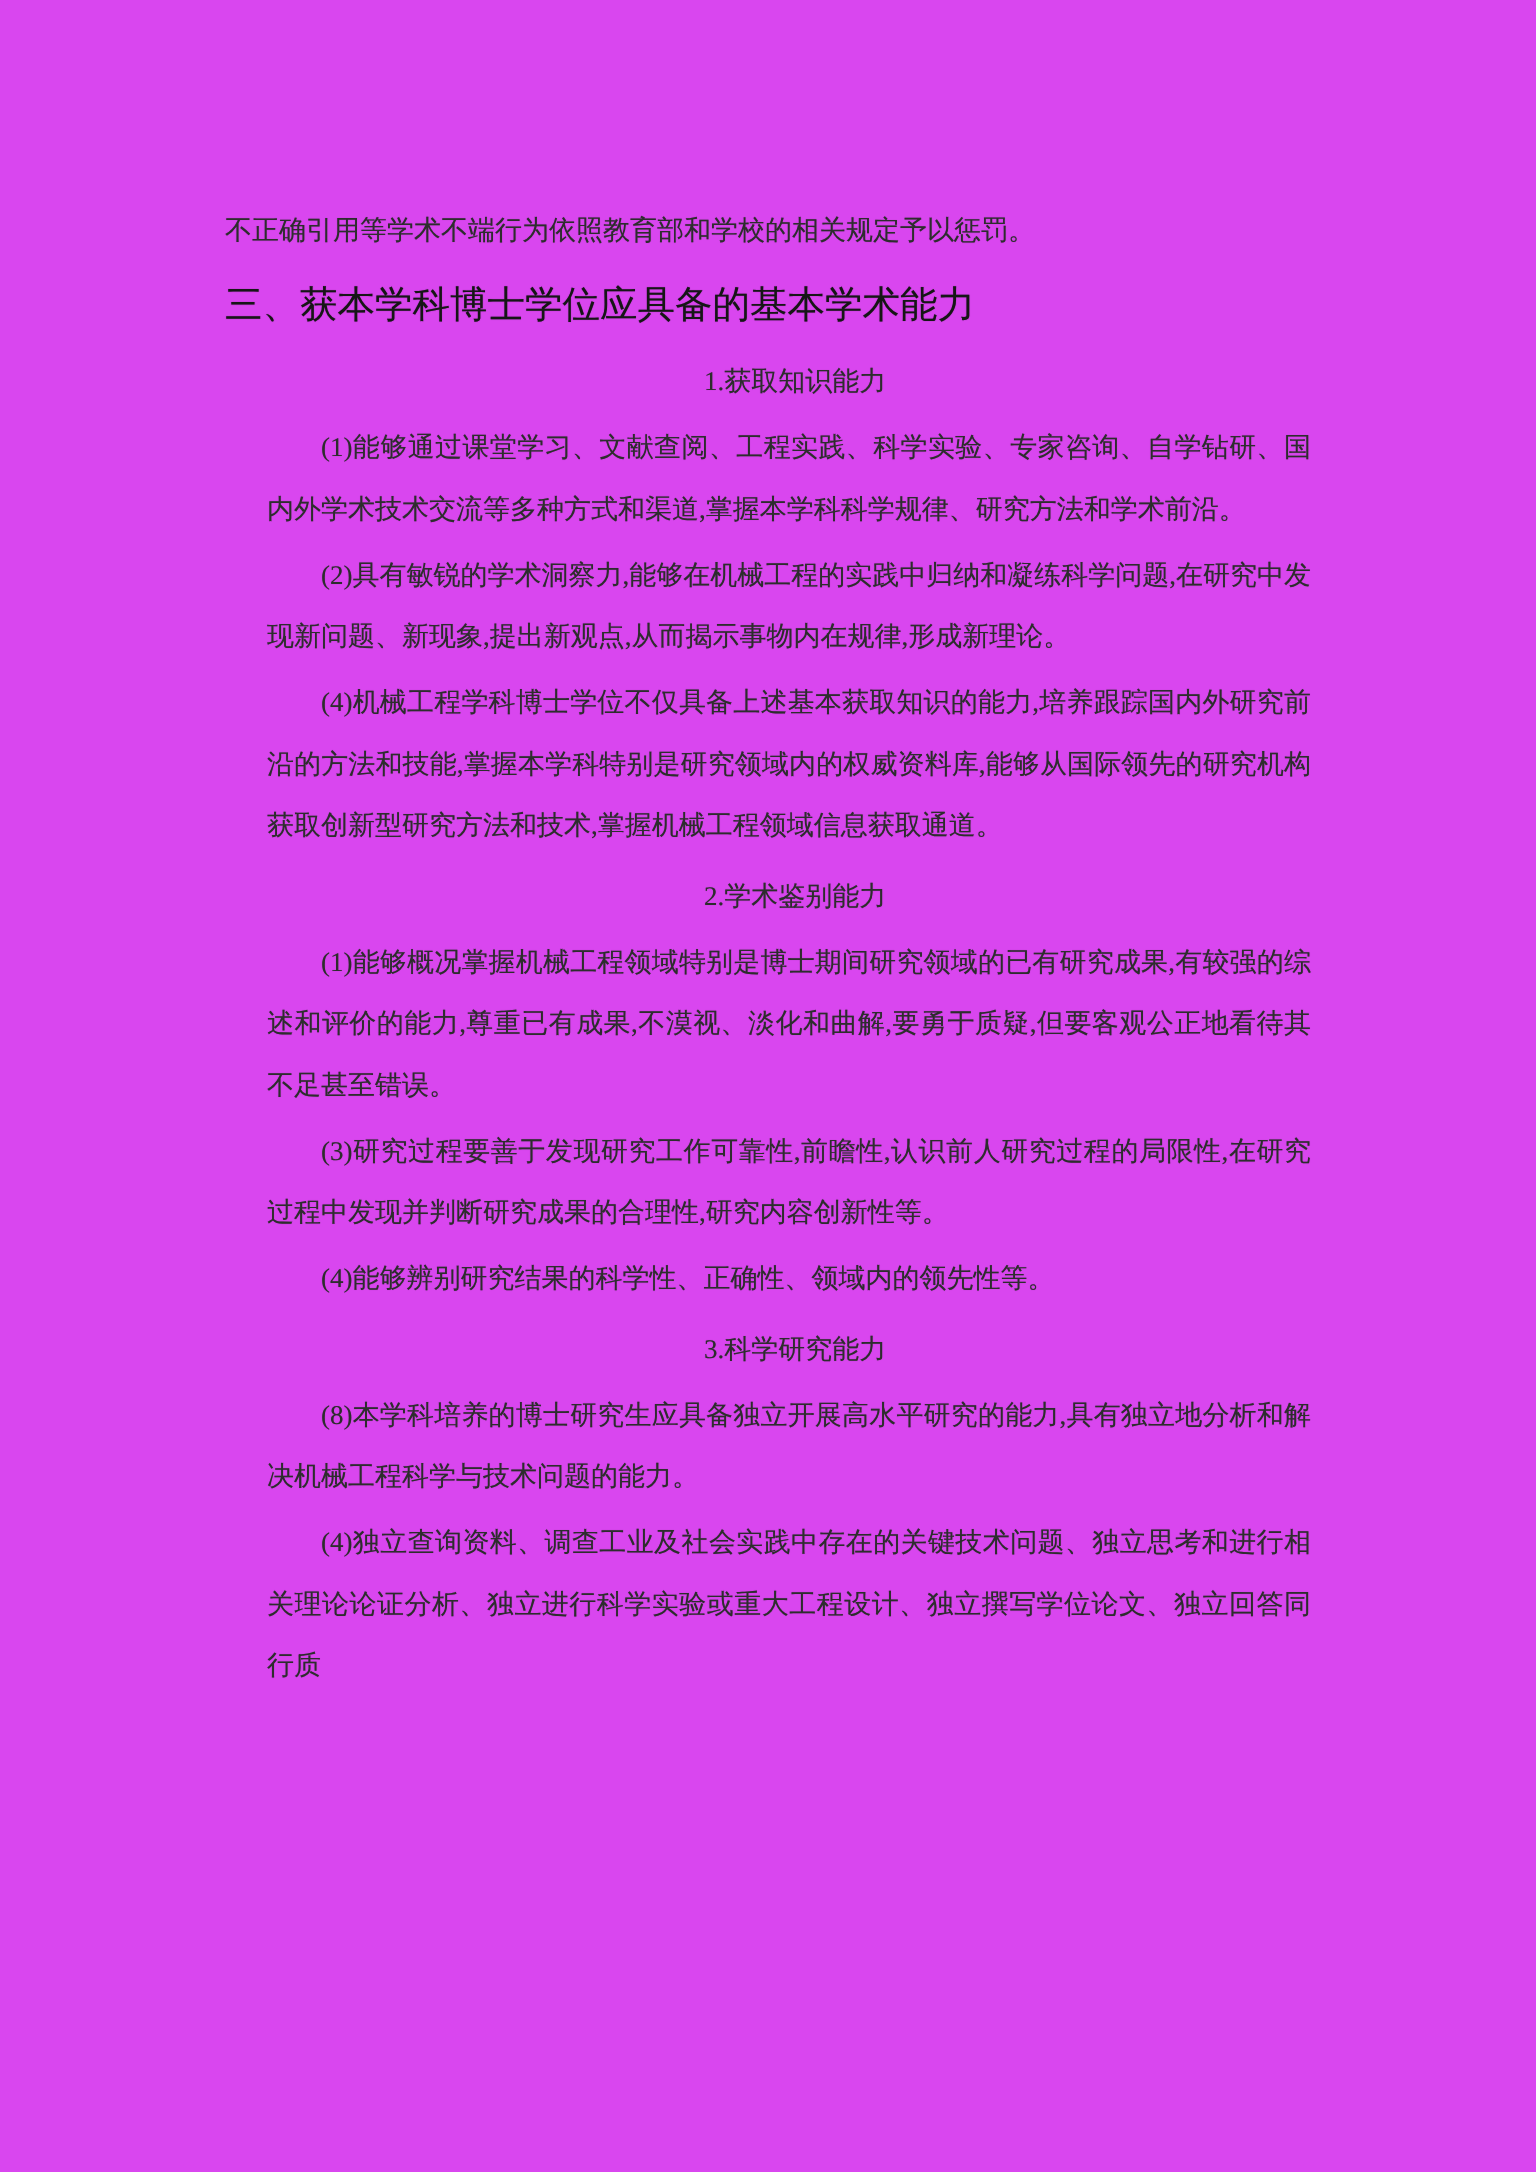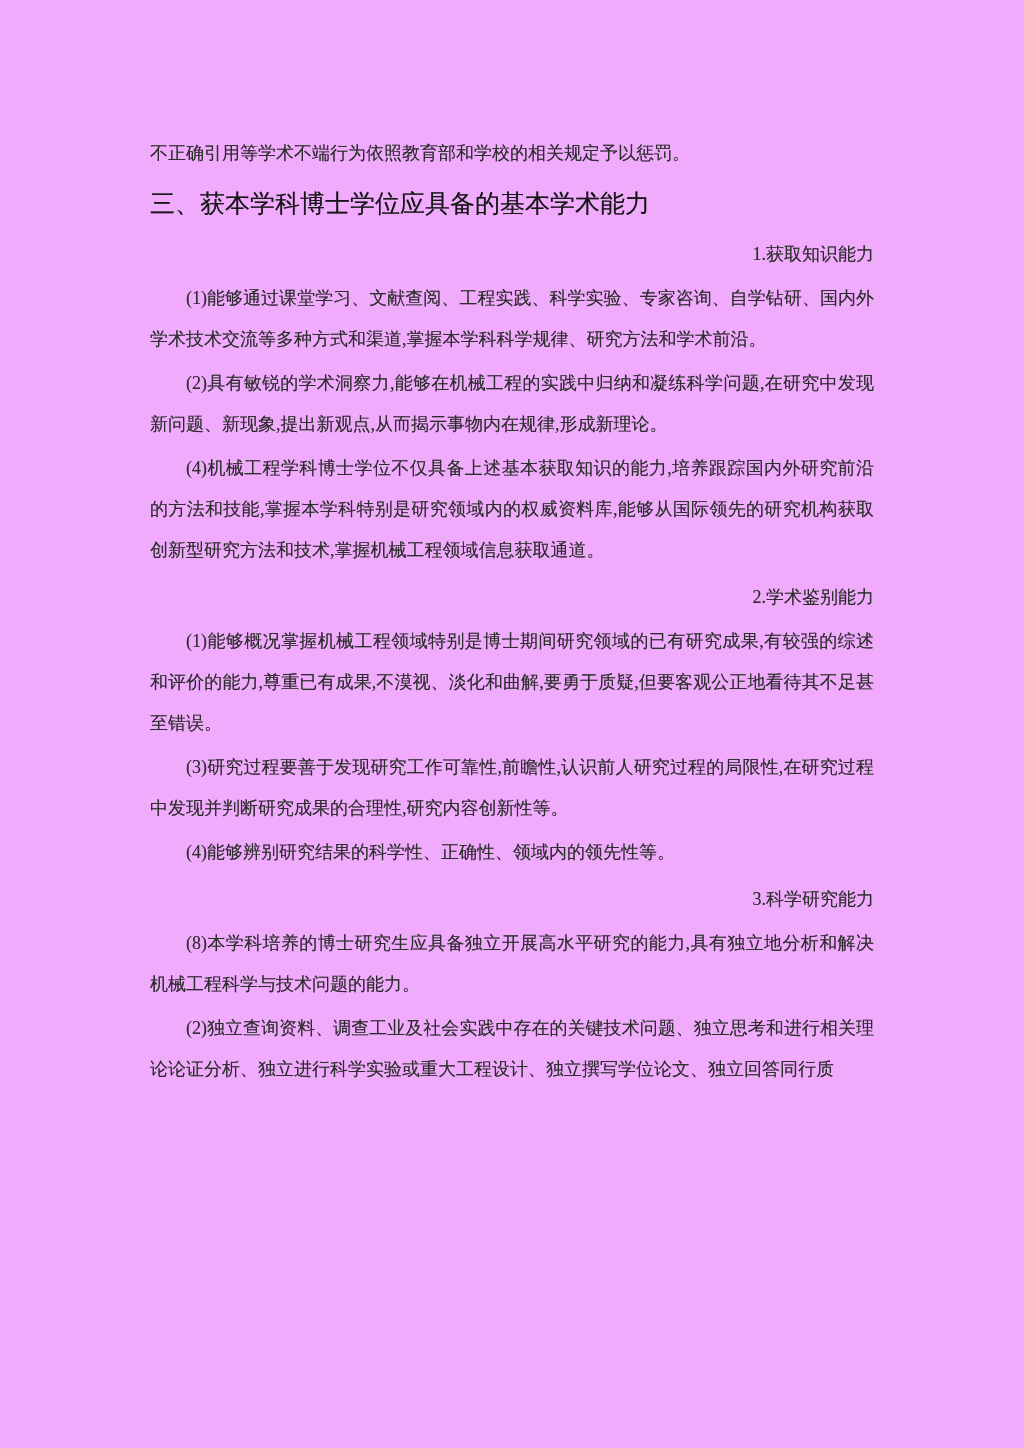--- a/index.html
+++ b/index.html
@@ -6,43 +6,44 @@
     margin: 0;
     padding: 0;
     background: #ffffff;
   }
   .page {
     position: relative;
     width: 1024px;
     height: 1448px;
     box-sizing: border-box;
     padding: 133px 150px 0 150px;
-    background: #f0abfc;
+    background: #d946ef;
     font-family: "Liberation Serif", "DejaVu Serif", serif;
     color: #2d2d2d;
     overflow: hidden;
   }
   .doc p {
     margin: 0;
     font-size: 18px;
     line-height: 41px;
     text-align: justify;
     text-shadow: 0 0 0.5px rgba(40,40,40,0.45);
   }
   .doc p.cont {
     text-indent: 0;
   }
   .doc p.para {
     text-indent: 2em;
     margin-top: 3px;
+    margin-left: 28px;
   }
   .doc p.sub {
     text-indent: 2em;
     margin-top: 6px;
-    text-align: right;
+    text-align: center;
   }
   .doc h1.heading {
     margin: 13px 0 13px 0;
     font-size: 25px;
     line-height: 34px;
     font-weight: normal;
     color: #161616;
     text-shadow: 0 0 0.6px rgba(10,10,10,0.5);
   }
 </style>
@@ -71,16 +72,16 @@
 
 
     <p class="para">(3)研究过程要善于发现研究工作可靠性,前瞻性,认识前人研究过程的局限性,在研究过程中发现并判断研究成果的合理性,研究内容创新性等。</p>
 
     <p class="para">(4)能够辨别研究结果的科学性、正确性、领域内的领先性等。</p>
 
     <p class="sub">3.科学研究能力</p>
 
     <p class="para">(8)本学科培养的博士研究生应具备独立开展高水平研究的能力,具有独立地分析和解决机械工程科学与技术问题的能力。</p>
 
-    <p class="para">(2)独立查询资料、调查工业及社会实践中存在的关键技术问题、独立思考和进行相关理论论证分析、独立进行科学实验或重大工程设计、独立撰写学位论文、独立回答同行质</p>
+    <p class="para">(4)独立查询资料、调查工业及社会实践中存在的关键技术问题、独立思考和进行相关理论论证分析、独立进行科学实验或重大工程设计、独立撰写学位论文、独立回答同行质</p>
 
   </div>
 </div>
 
 </body></html>

